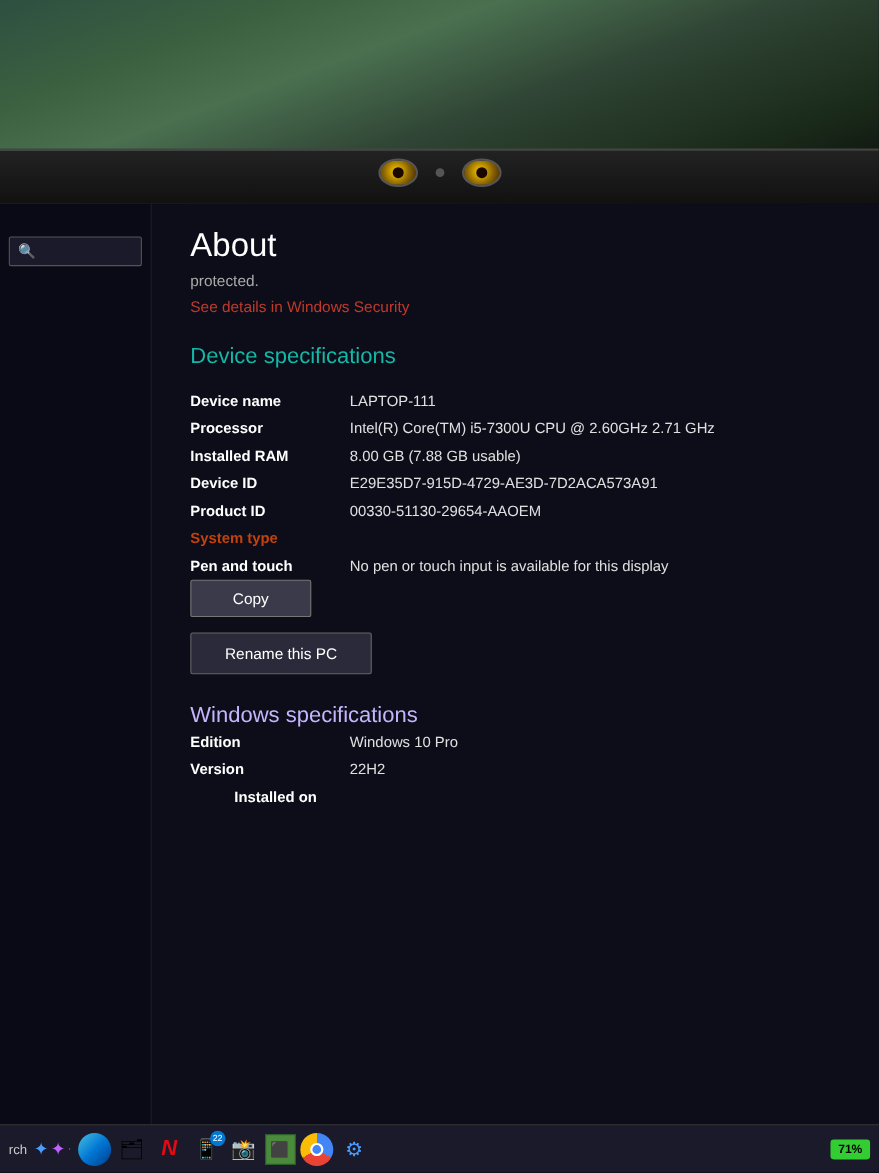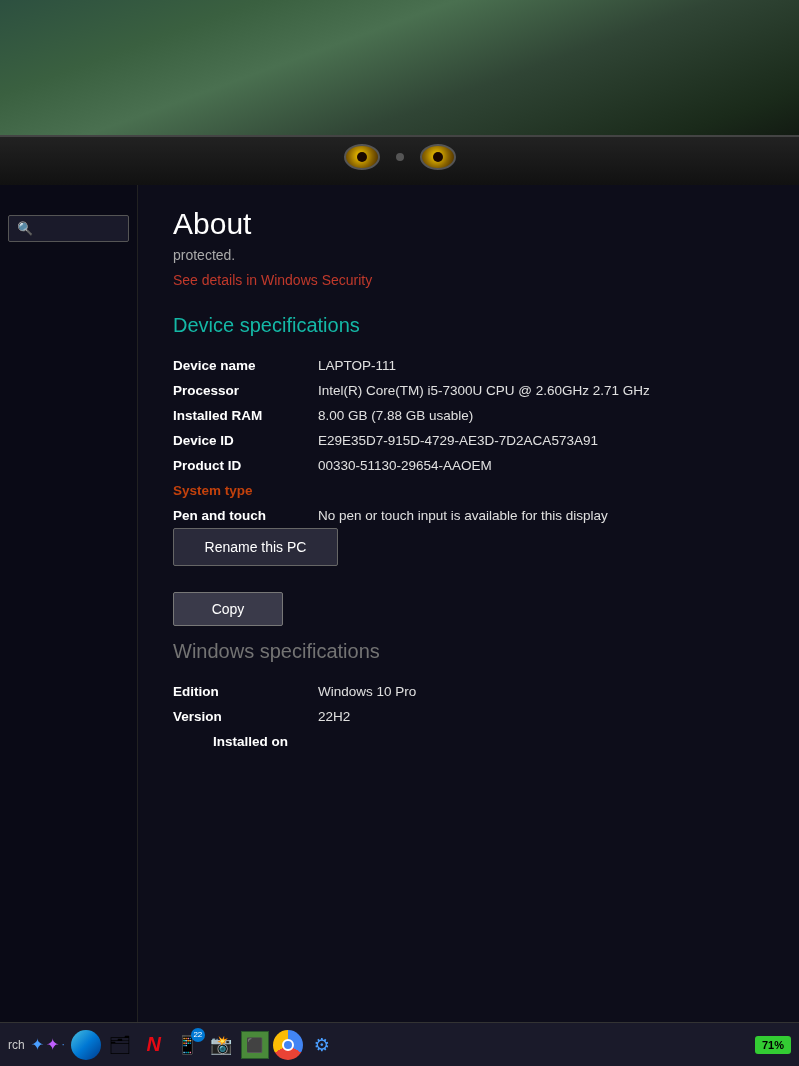--- a/index.html
+++ b/index.html
@@ -83,27 +83,27 @@
           <div style="display: flex; padding: 5px 0px; font-size: 13.5px; font-family: &quot;Segoe UI&quot;, Arial, sans-serif;">
       <span style="font-weight:700; color:#c2410c; min-width:145px; flex-shrink:0;">System type</span>
     </div>
           <div style="display: flex; padding: 5px 0px; font-size: 13.5px; font-family: &quot;Segoe UI&quot;, Arial, sans-serif;">
       <span style="font-weight:600; color:#fff; min-width:145px; flex-shrink:0;">Pen and touch</span>
       <span style="color:#e0e0e0; flex:1;">No pen or touch input is available for this display</span>
     </div>
         </div>
 
       
+      <button style="background:#3a3a4a; color:#fff; border:1px solid #777; padding:8px 24px; font-size:14px; cursor:pointer; margin-bottom:14px; border-radius:2px; min-width:110px; font-family:'Segoe UI',Arial,sans-serif; display:block;">Copy</button>
+
+      
       <button style="background:#2a2a3a; color:#fff; border:1px solid #666; padding:10px 20px; font-size:14px; cursor:pointer; margin-bottom:26px; border-radius:2px; min-width:165px; font-family:'Segoe UI',Arial,sans-serif; display:block;">Rename this PC</button>
 
       
-      <button style="background:#3a3a4a; color:#fff; border:1px solid #777; padding:8px 24px; font-size:14px; cursor:pointer; margin-bottom:14px; border-radius:2px; min-width:110px; font-family:'Segoe UI',Arial,sans-serif; display:block;">Copy</button>
-
-      
-      <h2 style="font-size:20px; font-weight:400; color:#737373; margin-bottom:16px; font-family:'Segoe UI',Arial,sans-serif;">Windows specifications</h2>
+      <h2 style="font-size:20px; font-weight:400; color:#c4b5fd; font-family:'Segoe UI',Arial,sans-serif;">Windows specifications</h2>
 
       <div id="windows-spec-table">
           <div style="display: flex; padding: 5px 0px; font-size: 13.5px; font-family: &quot;Segoe UI&quot;, Arial, sans-serif;">
       <span style="font-weight:600; color:#fff; min-width:145px; flex-shrink:0;">Edition</span>
       <span style="color:#e0e0e0; flex:1;">Windows 10 Pro</span>
     </div>
           <div style="display: flex; padding: 5px 0px; font-size: 13.5px; font-family: &quot;Segoe UI&quot;, Arial, sans-serif;">
       <span style="font-weight:600; color:#fff; min-width:145px; flex-shrink:0;">Version</span>
       <span style="color:#e0e0e0; flex:1;">22H2</span>
     </div>

